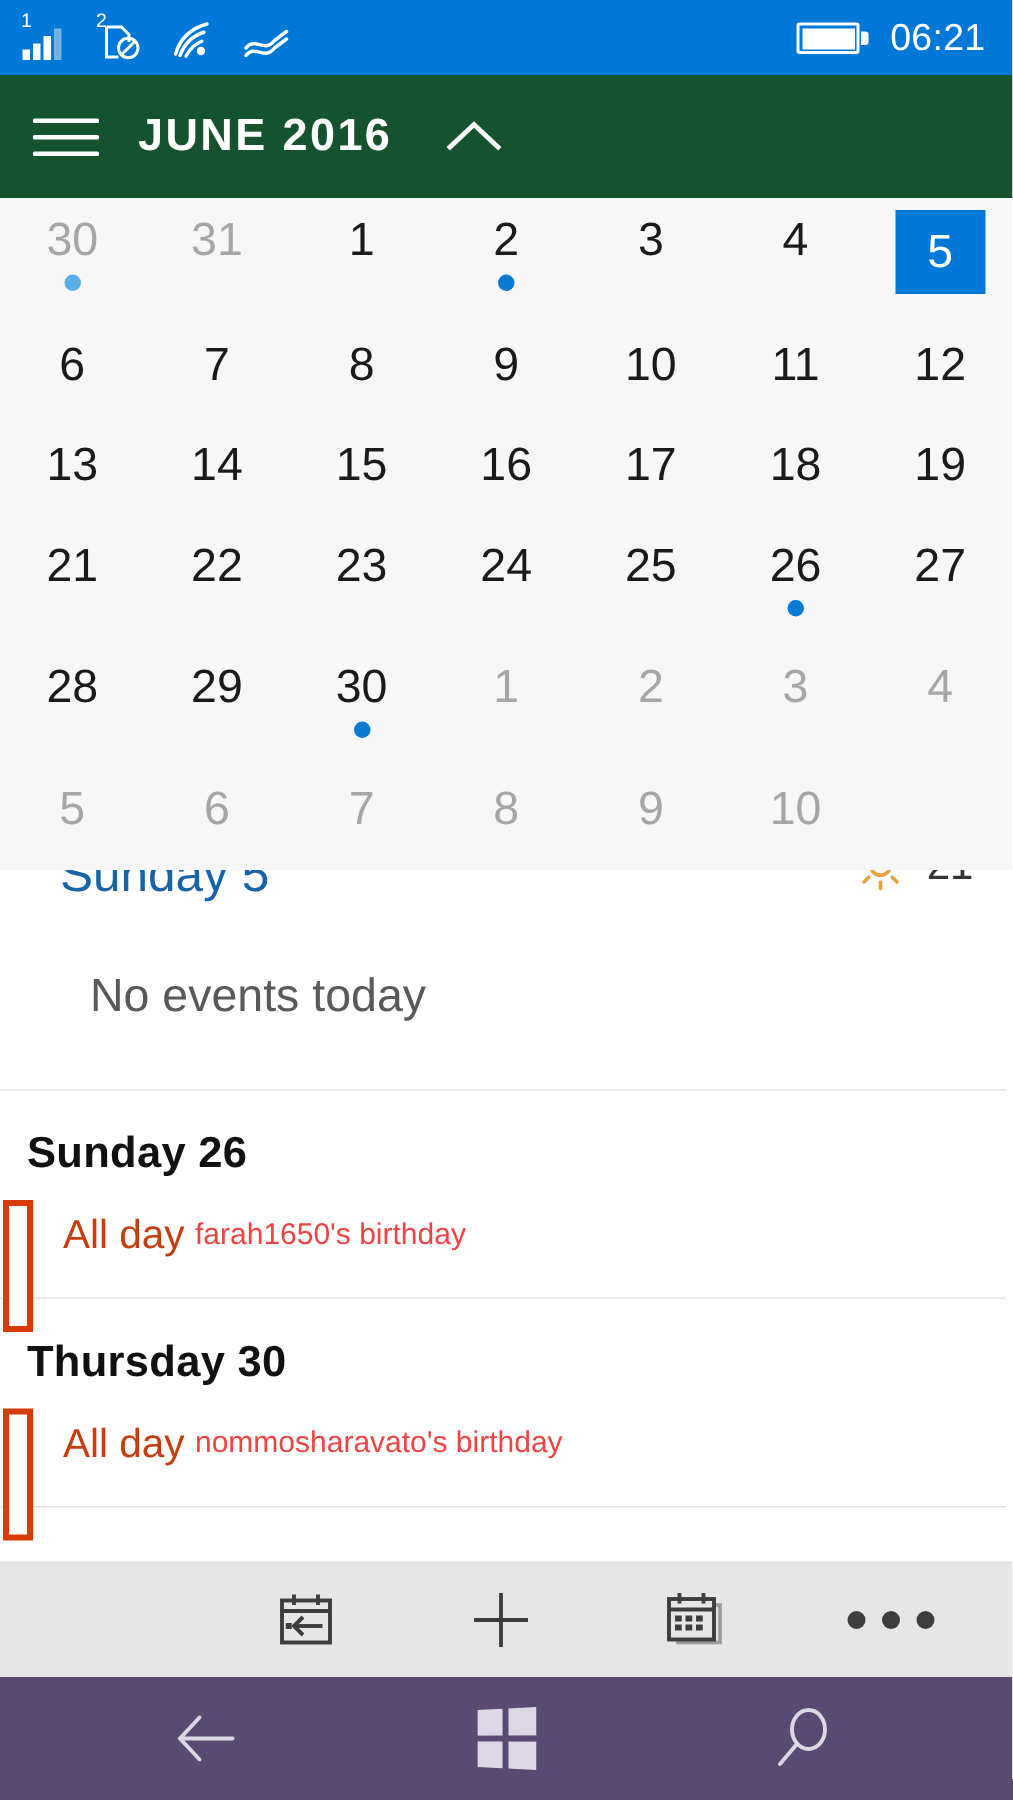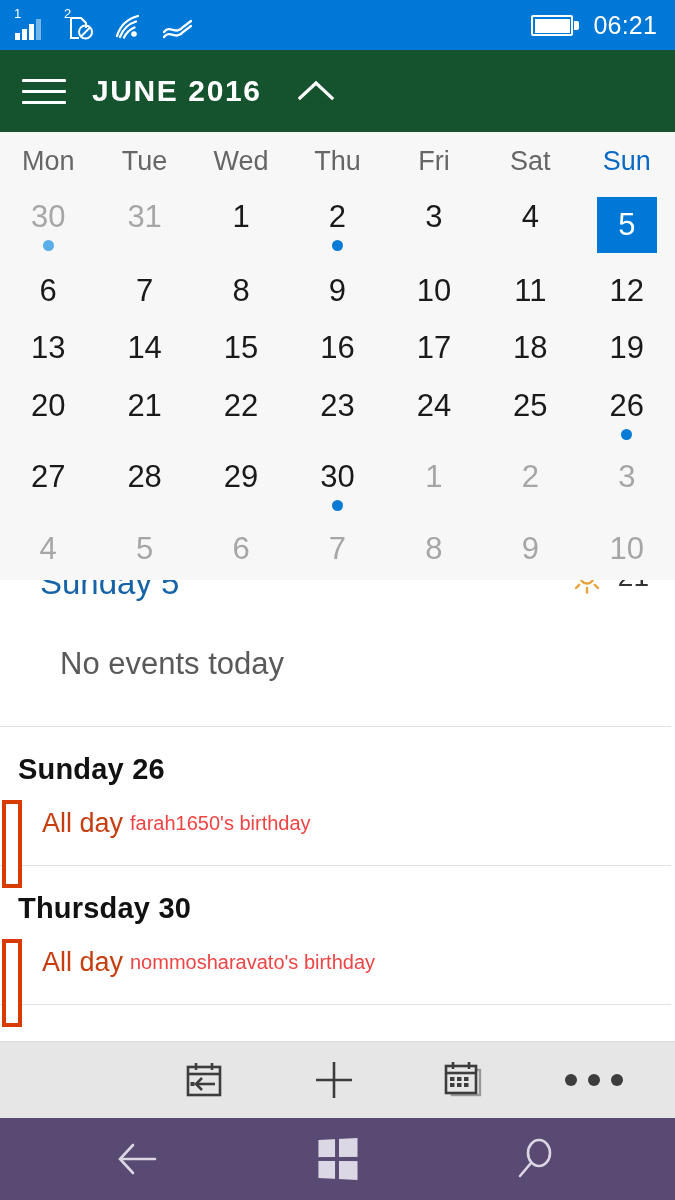--- a/index.html
+++ b/index.html
@@ -185,29 +185,20 @@
     </div>
     <div class="month-title">JUNE 2016</div>
     <div class="chevron-up">
       <svg width="40" height="26" viewBox="0 0 40 26">
         <path d="M4 20 L20 5 L36 20" fill="none" stroke="#fff" stroke-width="3.2" stroke-linecap="square"></path>
       </svg>
     </div>
   </div>
 
   <div class="calendar">
-    <div class="weekrow" id="weekday-row">
-        <div class="wd">Mon</div>
-        <div class="wd">Tue</div>
-        <div class="wd">Wed</div>
-        <div class="wd">Thu</div>
-        <div class="wd">Fri</div>
-        <div class="wd">Sat</div>
-        <div class="wd sun">Sun</div>
-      </div>
     <div class="daysrow" id="day-grid">
         <div class="day out">
           <div class="num">30</div>
           <span class="dot light"></span>
         </div>
         <div class="day out">
           <div class="num">31</div>
         </div>
         <div class="day">
           <div class="num">1</div>
@@ -259,23 +250,20 @@
           <div class="num">16</div>
         </div>
         <div class="day">
           <div class="num">17</div>
         </div>
         <div class="day">
           <div class="num">18</div>
         </div>
         <div class="day">
           <div class="num">19</div>
-        </div>
-        <div class="day">
-          <div class="num">20</div>
         </div>
         <div class="day">
           <div class="num">21</div>
         </div>
         <div class="day">
           <div class="num">22</div>
         </div>
         <div class="day">
           <div class="num">23</div>
         </div>

